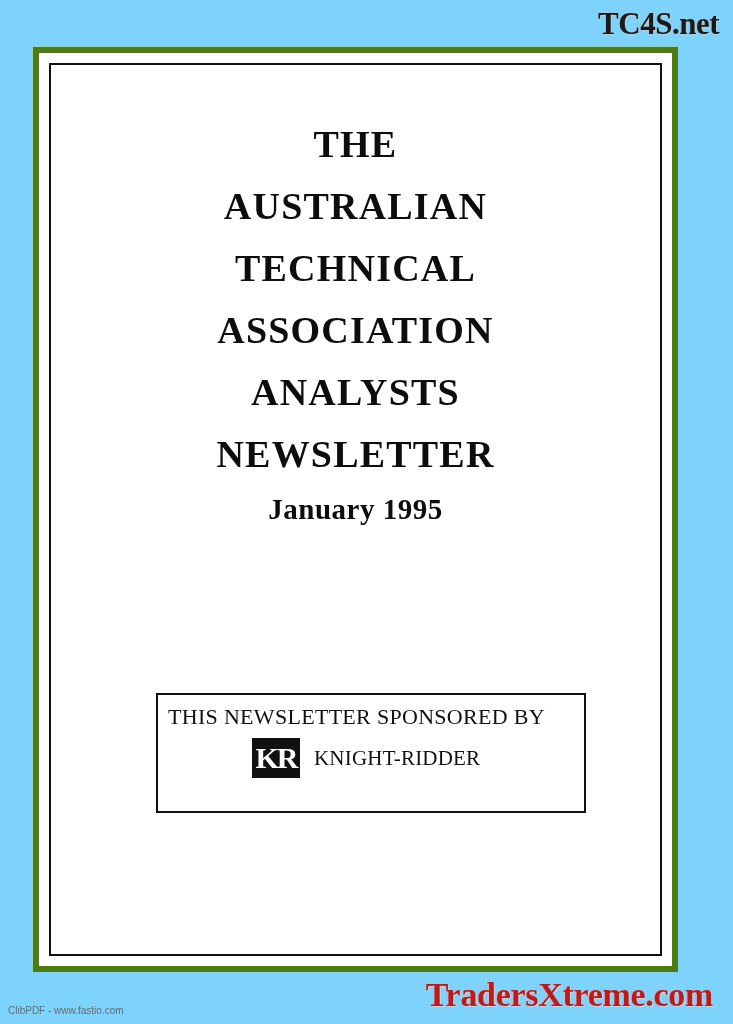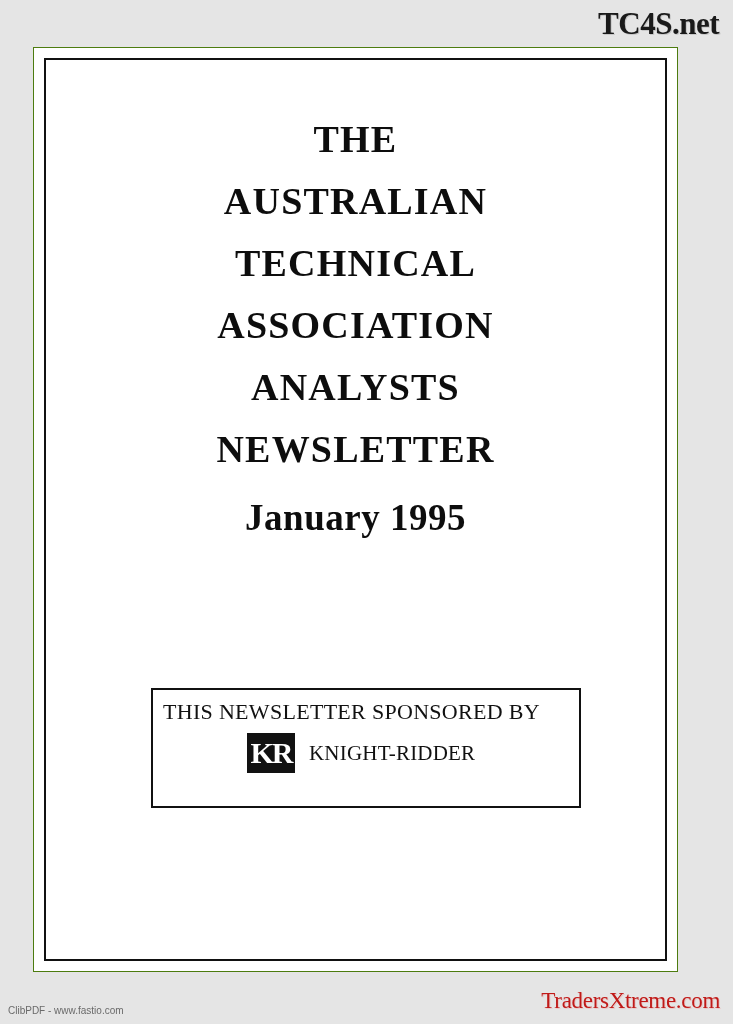--- a/index.html
+++ b/index.html
@@ -15,44 +15,44 @@
     overflow: hidden;
   }
 
   
   #page-scan {
     position: absolute;
     left: 0;
     top: 0;
     width: 733px;
     height: 1024px;
-    background: #e5e5e5;
+    background: #7dd3fc;
   }
 
   
   #watermark-top {
     position: absolute;
     right: 14px;
     top: 6px;
     font-family: "Liberation Serif", serif;
     font-weight: bold;
     font-size: 31px;
     color: #1a1a1a;
     letter-spacing: -0.5px;
     text-shadow: 1px 1px 0 #c8c8c8;
   }
 
   
   #watermark-bottom {
     position: absolute;
-    right: 13px;
+    right: 20px;
     bottom: 10px;
     font-family: "Liberation Serif", serif;
-    font-weight: normal;
-    font-size: 23px;
+    font-weight: bold;
+    font-size: 34px;
     color: #c01a18;
     letter-spacing: -0.3px;
     text-shadow: 1px 1px 0 #e8c9c9;
   }
 
   
   #pdf-footer {
     position: absolute;
     left: 8px;
     bottom: 8px;
@@ -62,21 +62,21 @@
     margin-top: 20px;
   }
 
   
   .frame-outer {
     position: absolute;
     left: 33px;
     top: 47px;
     width: 645px;
     height: 925px;
-    border: 1px solid #4d7c0f;
+    border: 6px solid #4d7c0f;
     box-sizing: border-box;
     background: #ffffff;
   }
   .frame-inner {
     position: absolute;
     left: 10px;
     top: 10px;
     right: 10px;
     bottom: 10px;
     border: 2px solid #111;
@@ -115,24 +115,24 @@
     font-family: "Liberation Serif", serif;
     font-weight: bold;
     font-size: 32px;
     color: #b81c1c;
     letter-spacing: 0.5px;
     text-shadow: 1px 1px 0 #efd3d3, -1px -1px 0 #f3dede;
     padding: 0 4px;
   }
 
   .issue-date {
-    margin-top: 16px;
-    font-family: "Liberation Serif", serif;
-    font-weight: bold;
-    font-size: 37px;
+    margin-top: 8px;
+    font-family: "Liberation Serif", serif;
+    font-weight: bold;
+    font-size: 29px;
     color: #0d0d0d;
     letter-spacing: 0.5px;
   }
 
   
   .sponsor-box {
     position: absolute;
     left: 105px;
     top: 628px;
     width: 430px;

